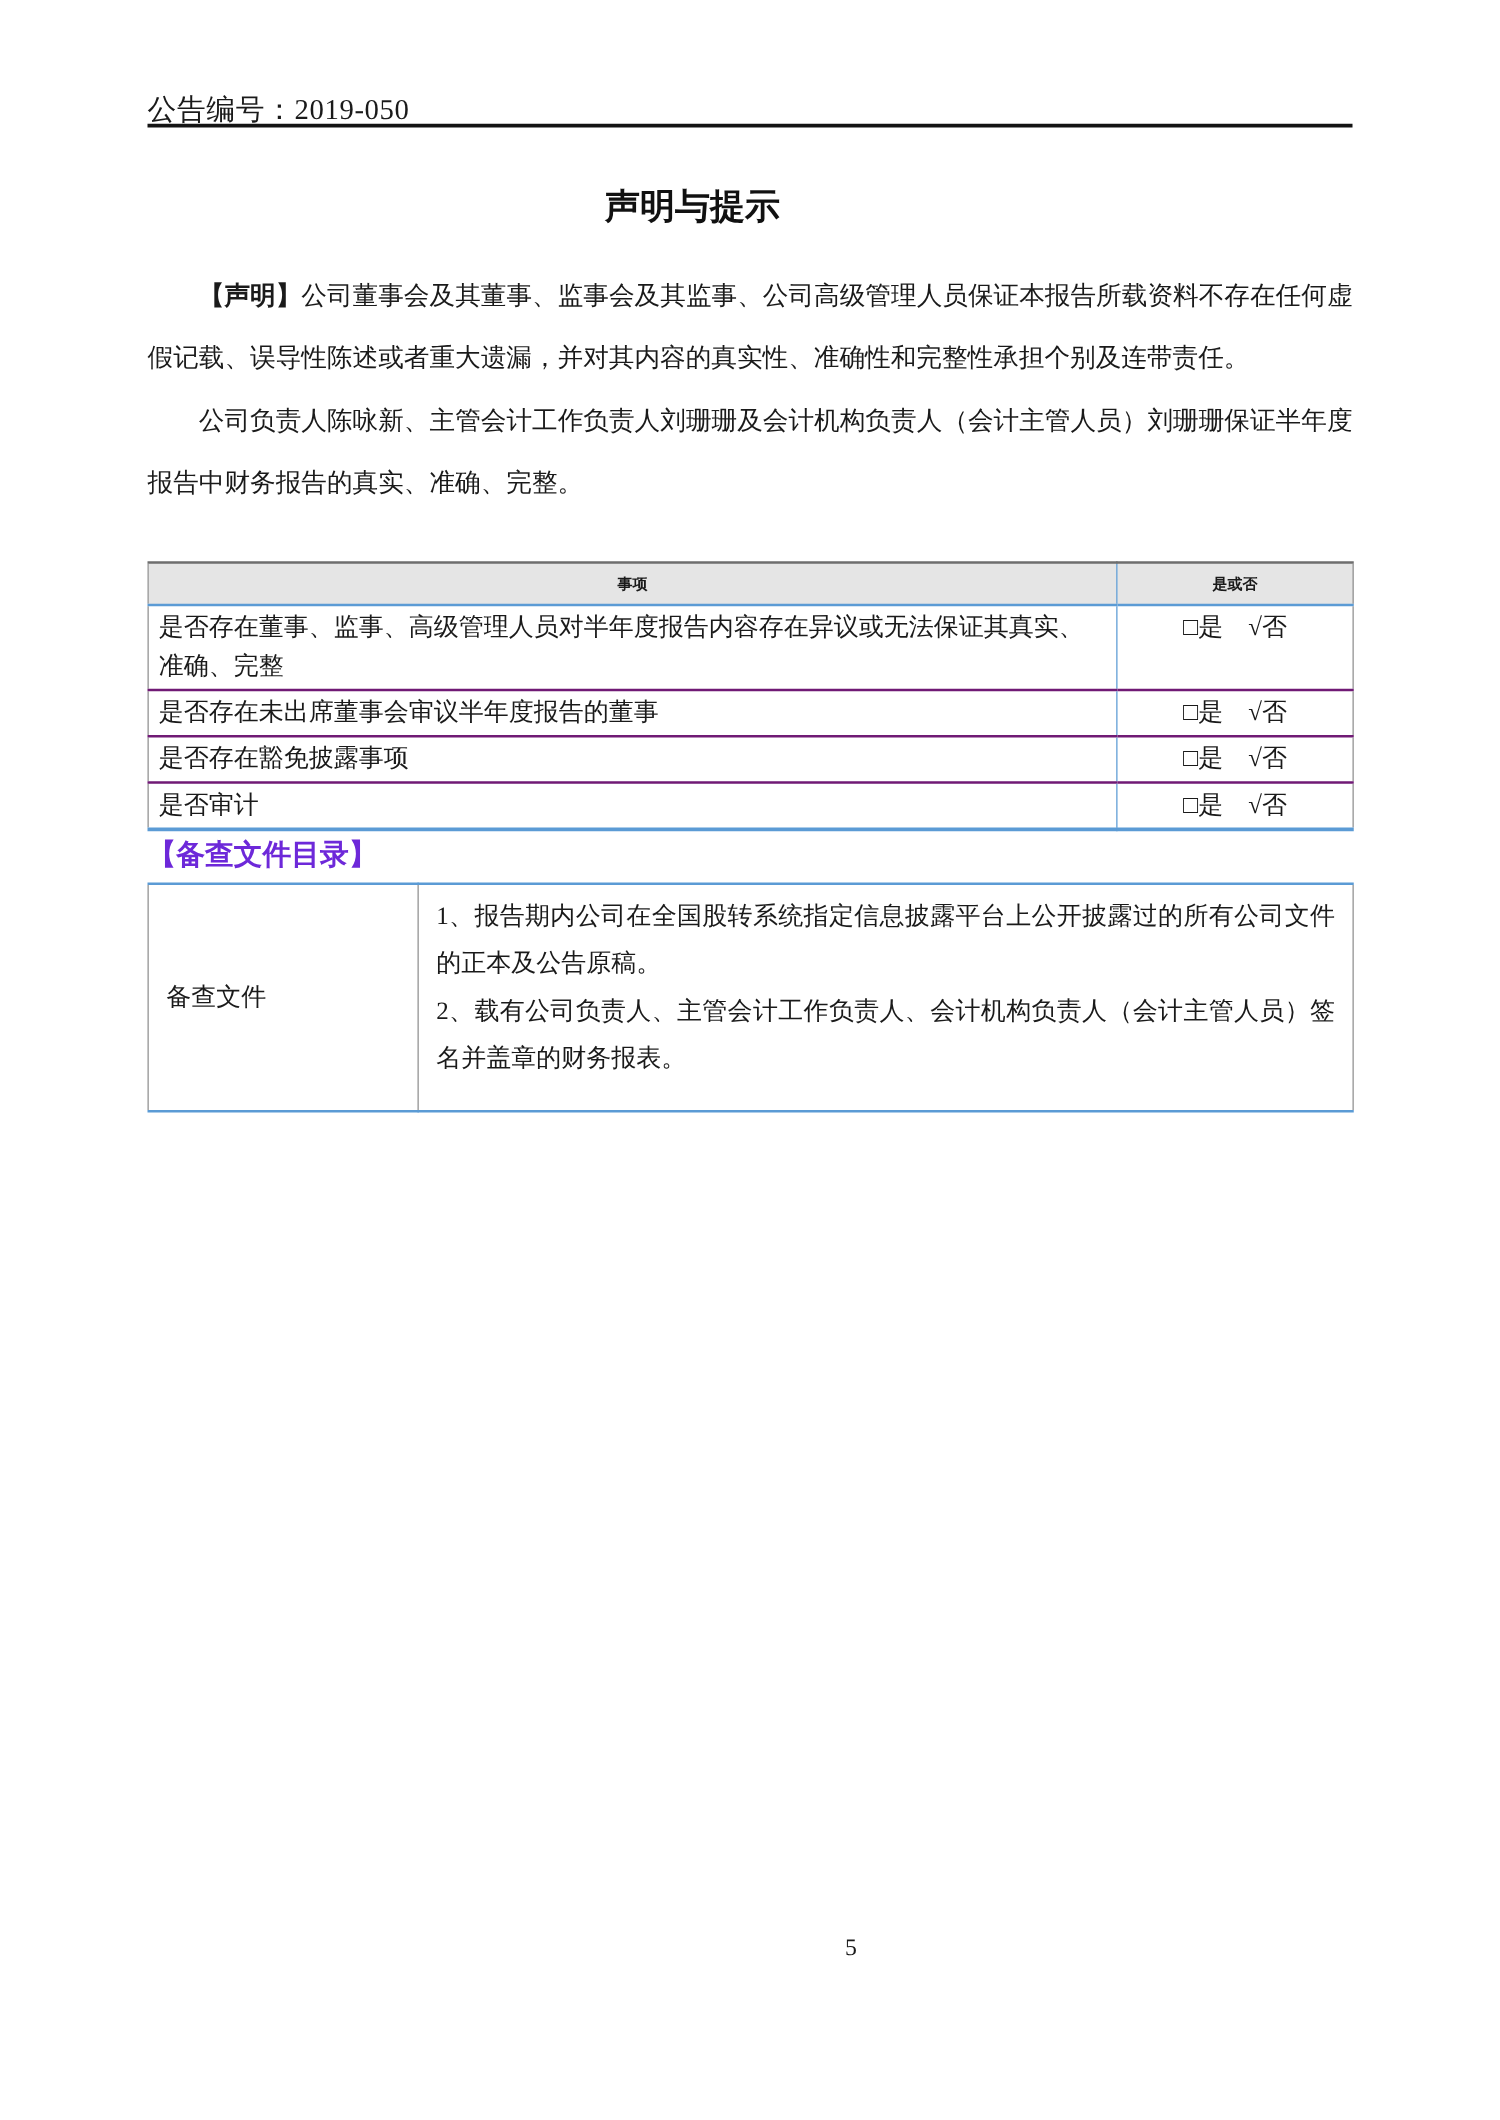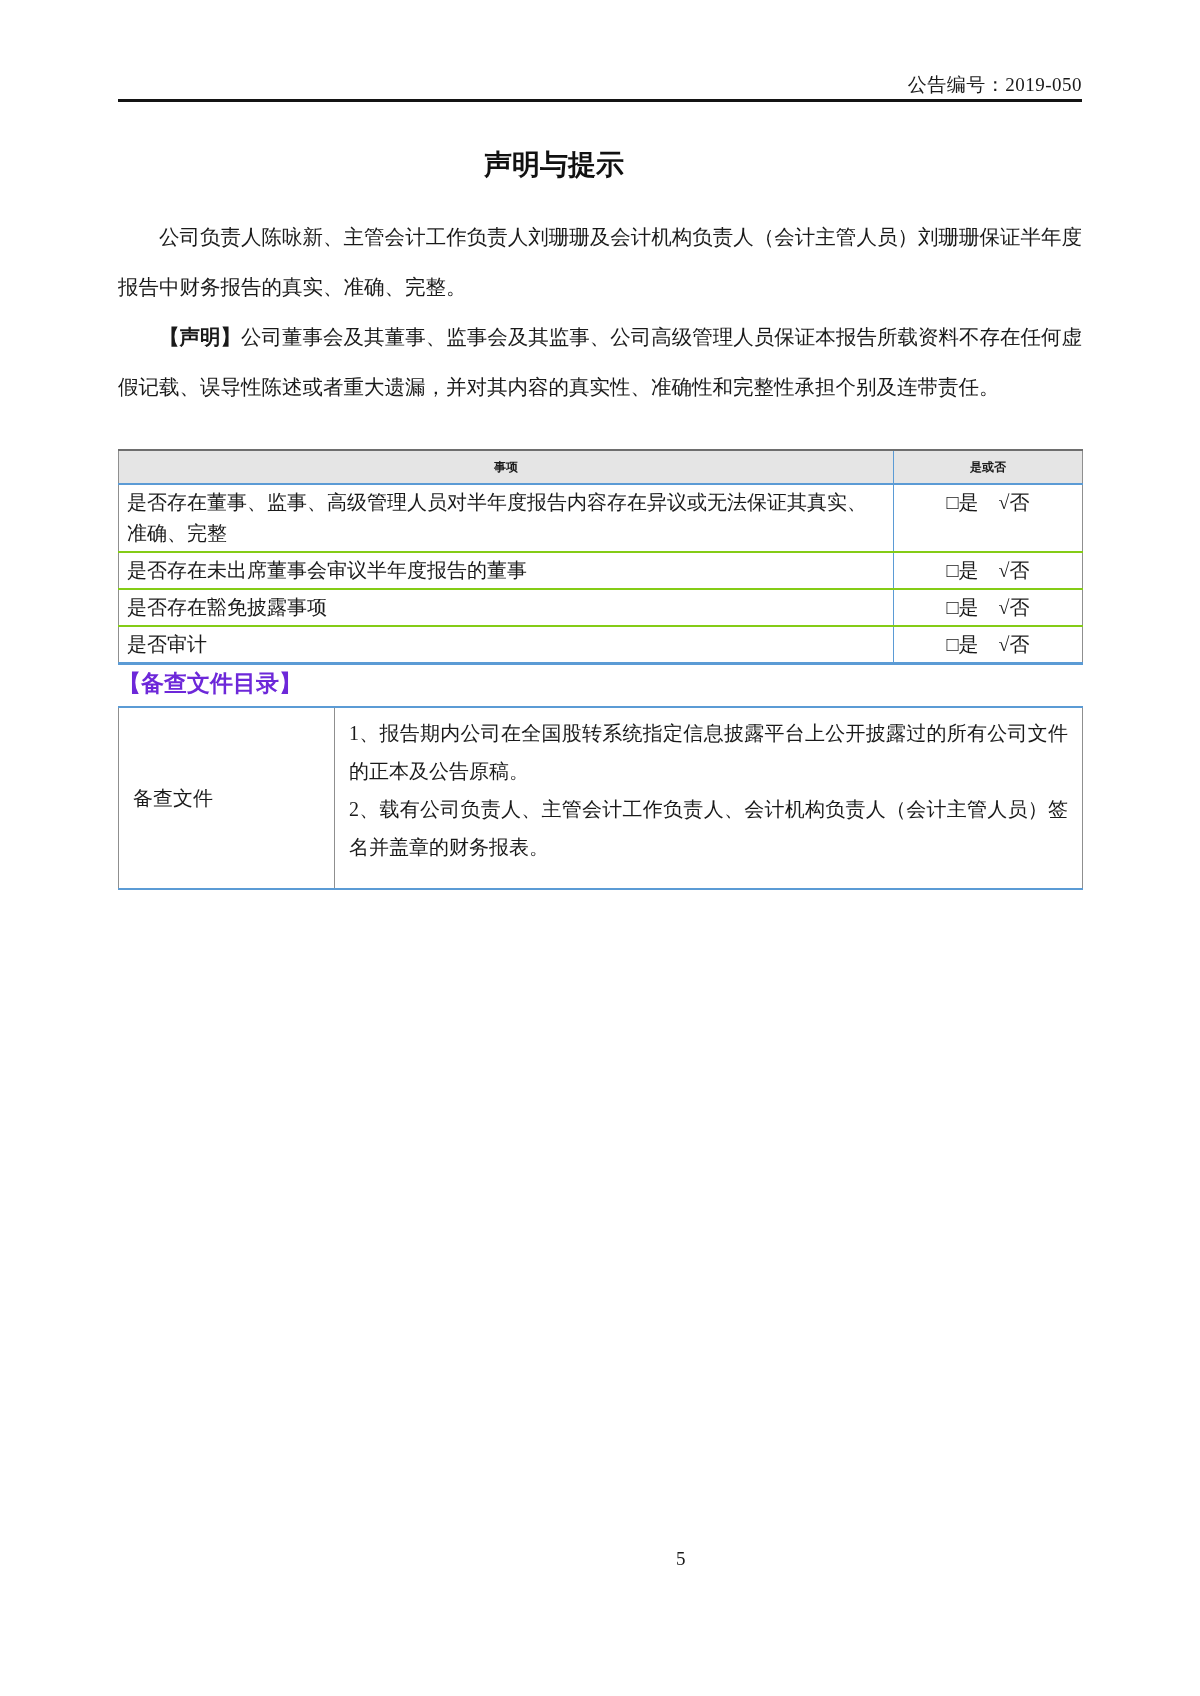--- a/index.html
+++ b/index.html
@@ -13,22 +13,22 @@
     position: relative;
     font-family: "Liberation Serif", serif;
     color: #1a1a1a;
     overflow: hidden;
   }
   .doc-header {
     position: absolute;
     top: 72px;
     left: 118px;
     width: 964px;
-    text-align: right;
-    font-size: 19px;
+    text-align: left;
+    font-size: 23px;
     letter-spacing: 0.5px;
   }
   .header-rule {
     position: absolute;
     top: 99px;
     left: 118px;
     width: 964px;
     height: 3px;
     background: #141414;
   }
@@ -83,21 +83,21 @@
     font-size: 12px;
     text-align: center;
     padding: 3px 6px;
     line-height: 26px;
     border-bottom: 2px solid #5B9BD5;
   }
   .matters-table td {
     padding: 2px 8px;
     line-height: 31px;
     vertical-align: top;
-    border-bottom: 2px solid #84cc16;
+    border-bottom: 2px solid #701a75;
   }
   .matters-table .col-answer {
     border-left: 1px solid #5B9BD5;
     text-align: center;
     white-space: nowrap;
   }
   .matters-table tr:last-child td {
     border-bottom: none;
   }
   .docs-heading {
@@ -151,22 +151,22 @@
 
 <div class="doc-header">
   <span>公告编号：2019-050</span>
 </div>
 
 <div class="header-rule"></div>
 
 <h1 class="page-title">声明与提示</h1>
 
 <div class="body-text">
+  <p><span class="statement-label">【声明】</span><span>公司董事会及其董事、监事会及其监事、公司高级管理人员保证本报告所载资料不存在任何虚假记载、误导性陈述或者重大遗漏，并对其内容的真实性、准确性和完整性承担个别及连带责任。</span></p>
   <p>公司负责人陈咏新、主管会计工作负责人刘珊珊及会计机构负责人（会计主管人员）刘珊珊保证半年度报告中财务报告的真实、准确、完整。</p>
-  <p><span class="statement-label">【声明】</span><span>公司董事会及其董事、监事会及其监事、公司高级管理人员保证本报告所载资料不存在任何虚假记载、误导性陈述或者重大遗漏，并对其内容的真实性、准确性和完整性承担个别及连带责任。</span></p>
 </div>
 
 <table class="matters-table">
   <colgroup>
     <col style="width: 775px">
     <col style="width: 189px">
   </colgroup>
   <thead>
     <tr>
       <th>事项</th>

